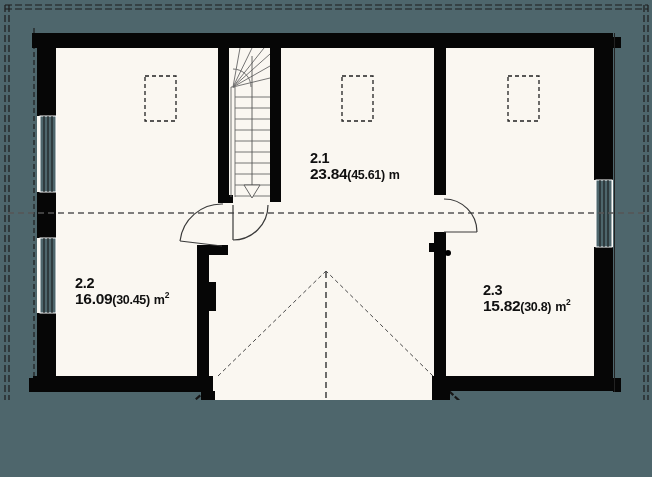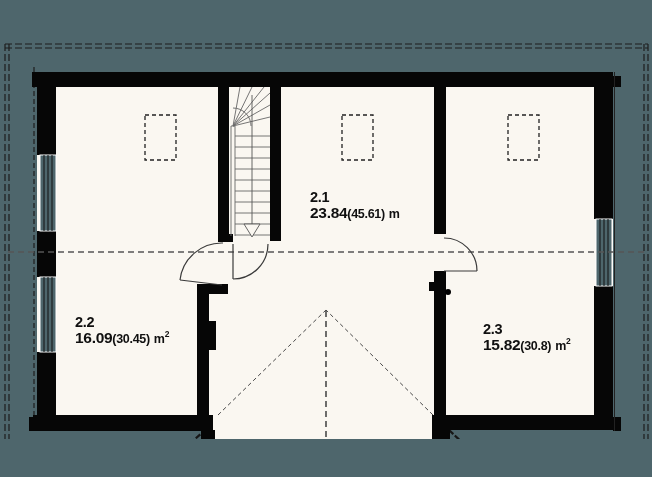--- a/index.html
+++ b/index.html
@@ -1,17 +1,17 @@
 <!DOCTYPE html>
 <html><head>
 <meta charset="utf-8">
 <style>
   html,body{margin:0;padding:0;background:#4e666c;}
   .stage{position:relative;width:652px;height:400px;overflow:hidden;
-         font-family:"Liberation Sans", sans-serif;margin-top:39px;}
+         font-family:"Liberation Sans", sans-serif;}
   svg{display:block}
   text{fill:#101010;font-family:"Liberation Sans","DejaVu Sans",sans-serif;
        font-weight:bold;letter-spacing:-0.3px;}
   .room-num{font-size:14.5px;}
   .area-main{font-size:15.5px;}
   .area-sec{font-size:12.5px;}
   .area-sup{font-size:8.5px;}
 </style>
 </head>
 <body>

